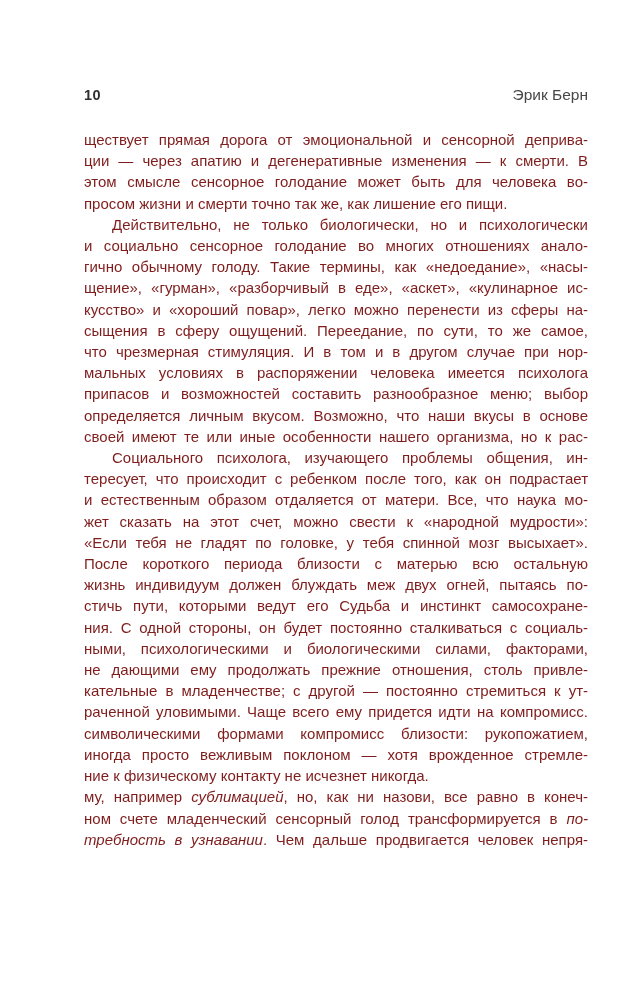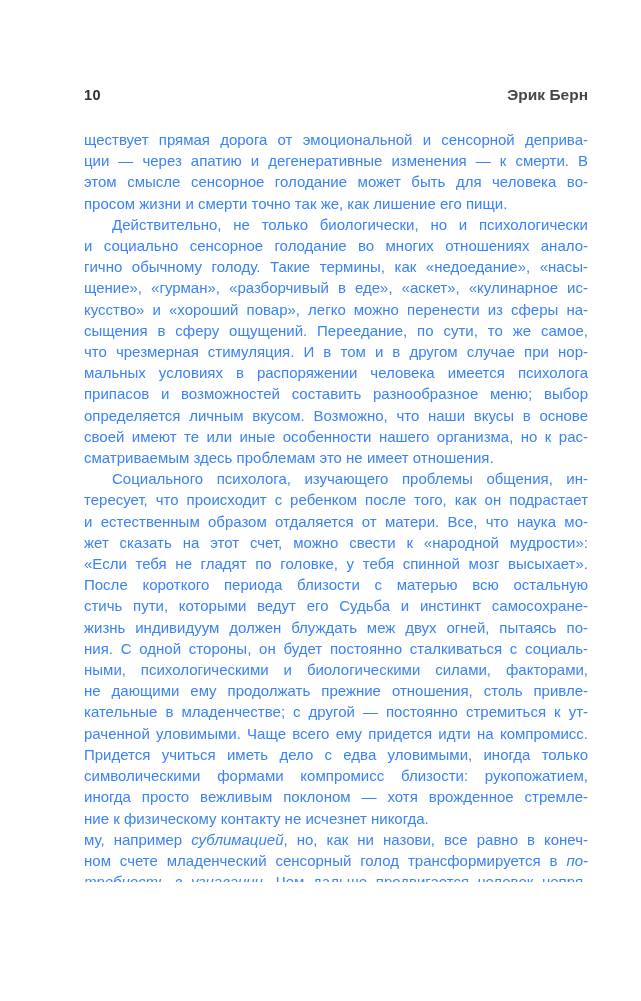--- a/index.html
+++ b/index.html
@@ -27,30 +27,30 @@
     height: 17px;
   }
   .page-number {
     font-size: 14.5px;
     font-weight: bold;
     color: #2f2f2f;
     letter-spacing: 0.4px;
   }
   .running-title {
     font-size: 15.5px;
-    font-weight: 700;
+    font-weight: 400;
     color: #474747;
   }
   .text-block {
     margin-top: 26px;
   }
   .line {
     font-size: 15px;
     line-height: 21.2px;
-    color: #3b82f6;
+    color: #7f1d1d;
     text-align: justify;
     text-align-last: justify;
     white-space: normal;
   }
   .line.end {
     text-align-last: left;
   }
   .line.indent {
     text-indent: 28px;
   }
@@ -79,37 +79,35 @@
           <div class="line">и социально сенсорное голодание во многих отношениях анало-</div>
           <div class="line">гично обычному голоду. Такие термины, как «недоедание», «насы-</div>
           <div class="line">щение», «гурман», «разборчивый в еде», «аскет», «кулинарное ис-</div>
           <div class="line">кусство» и «хороший повар», легко можно перенести из сферы на-</div>
           <div class="line">сыщения в сферу ощущений. Переедание, по сути, то же самое,</div>
           <div class="line">что чрезмерная стимуляция. И в том и в другом случае при нор-</div>
           <div class="line">мальных условиях в распоряжении человека имеется психолога</div>
           <div class="line">припасов и возможностей составить разнообразное меню; выбор</div>
           <div class="line">определяется личным вкусом. Возможно, что наши вкусы в основе</div>
           <div class="line">своей имеют те или иные особенности нашего организма, но к рас-</div>
-          <div class="line end">сматриваемым здесь проблемам это не имеет отношения.</div>
         </div>
         <div class="para">
           <div class="line indent">Социального психолога, изучающего проблемы общения, ин-</div>
           <div class="line">тересует, что происходит с ребенком после того, как он подрастает</div>
           <div class="line">и естественным образом отдаляется от матери. Все, что наука мо-</div>
           <div class="line">жет сказать на этот счет, можно свести к «народной мудрости»:</div>
           <div class="line">«Если тебя не гладят по головке, у тебя спинной мозг высыхает».</div>
           <div class="line">После короткого периода близости с матерью всю остальную</div>
+          <div class="line">жизнь индивидуум должен блуждать меж двух огней, пытаясь по-</div>
           <div class="line">стичь пути, которыми ведут его Судьба и инстинкт самосохране-</div>
-          <div class="line">жизнь индивидуум должен блуждать меж двух огней, пытаясь по-</div>
           <div class="line">ния. С одной стороны, он будет постоянно сталкиваться с социаль-</div>
           <div class="line">ными, психологическими и биологическими силами, факторами,</div>
           <div class="line">не дающими ему продолжать прежние отношения, столь привле-</div>
           <div class="line">кательные в младенчестве; с другой — постоянно стремиться к ут-</div>
           <div class="line">раченной уловимыми. Чаще всего ему придется идти на компромисс.</div>
-          <div class="line">Придется учиться иметь дело с едва уловимыми, иногда только</div>
           <div class="line">символическими формами компромисс близости: рукопожатием,</div>
           <div class="line">иногда просто вежливым поклоном — хотя врожденное стремле-</div>
           <div class="line end">ние к физическому контакту не исчезнет никогда.</div>
         </div>
         <div class="para">
           <div class="line"><span>му, например </span><span class="it">сублимацией</span><span>, но, как ни назови, все равно в конеч-</span></div>
           <div class="line"><span>ном счете младенческий сенсорный голод трансформируется в </span><span class="it">по-</span></div>
           <div class="line"><span class="it">требность в узнавании</span><span>. Чем дальше продвигается человек непря-</span></div>
         </div>
       </div>

